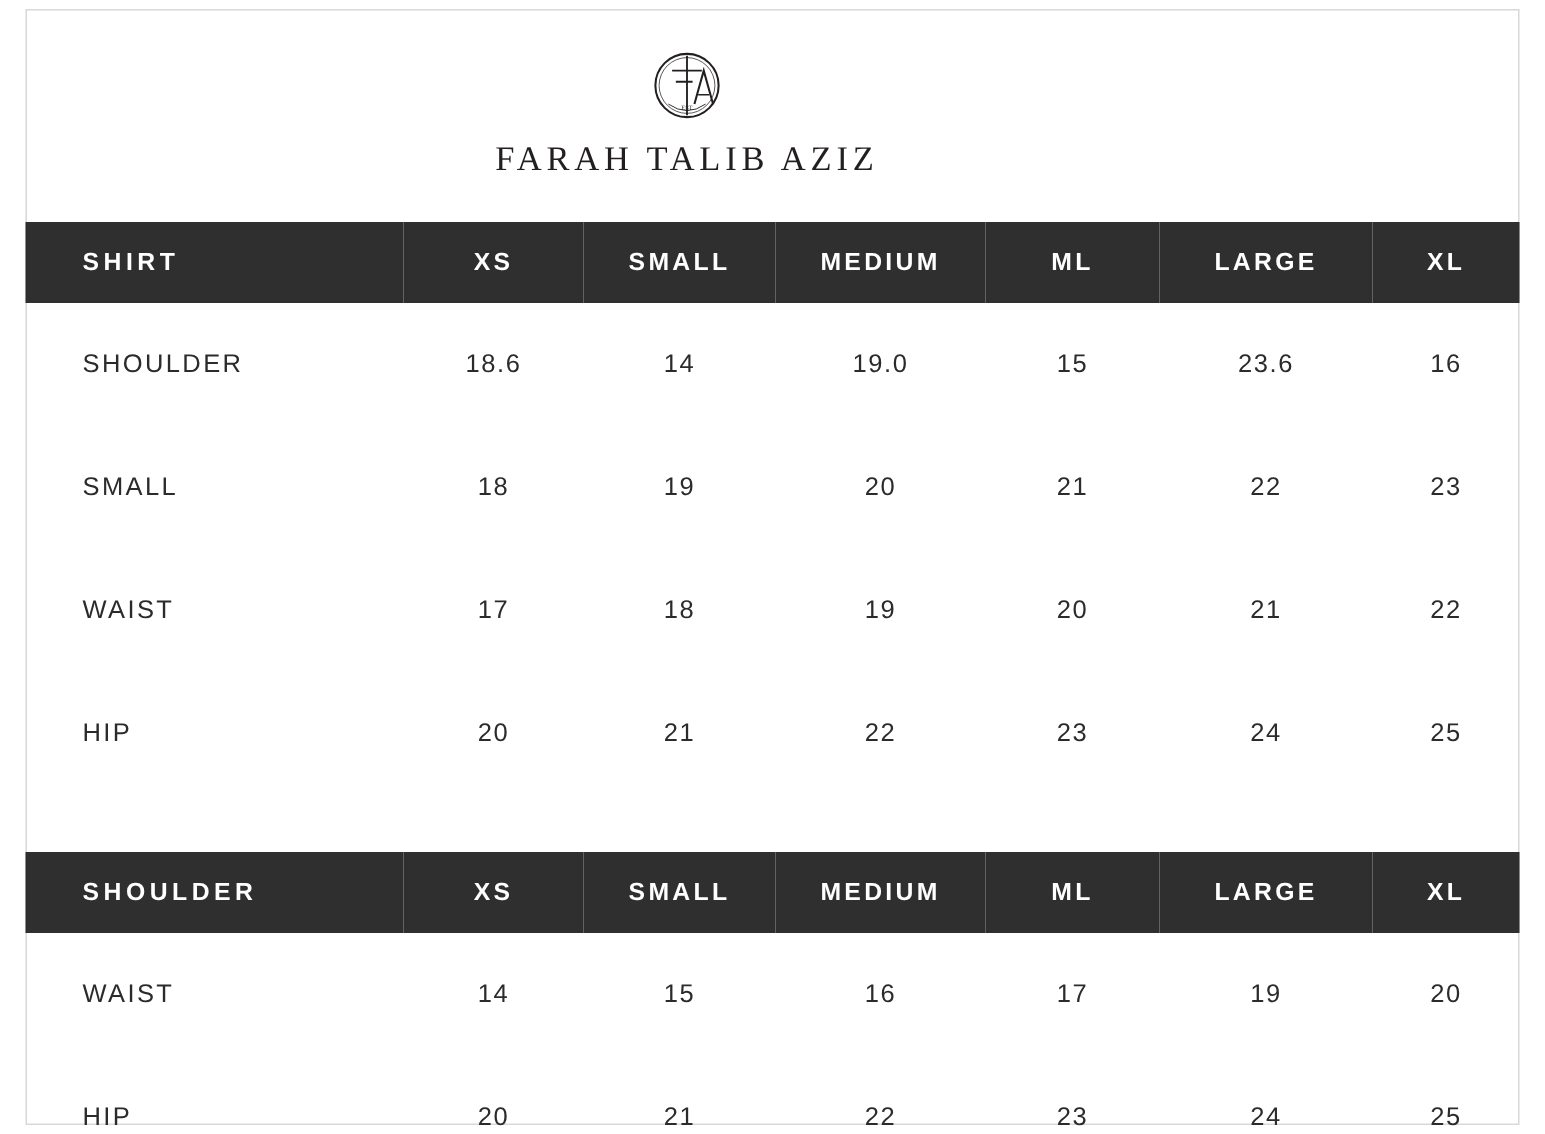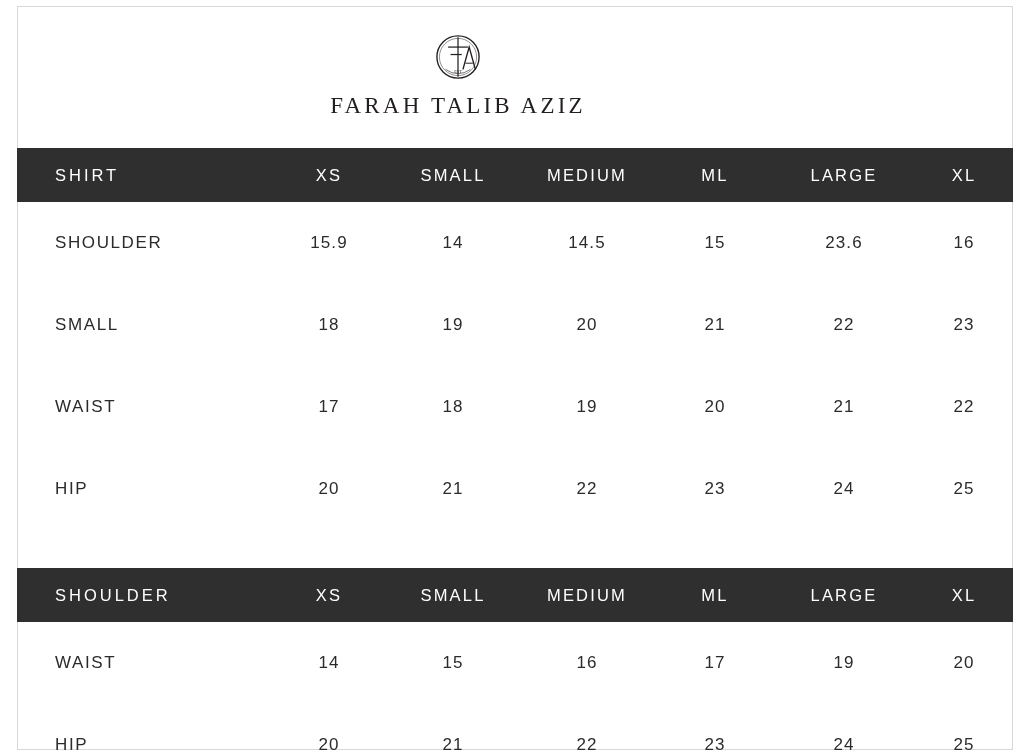--- a/index.html
+++ b/index.html
@@ -69,21 +69,21 @@
     width: 996px;
     border-collapse: collapse;
     table-layout: fixed;
   }
 
   table.size-table thead th {
     background: #2f2f2f;
     color: #ffffff;
     height: 54px;
     font-size: 16.5px;
-    font-weight: normal;
+    font-weight: bold;
     letter-spacing: 2.2px;
     text-align: center;
     vertical-align: middle;
     border: none;
     padding: 0;
   }
 
   table.size-table thead th.row-head {
     text-align: left;
     padding-left: 38px;
@@ -161,23 +161,23 @@
           <th>SMALL</th>
           <th>MEDIUM</th>
           <th>ML</th>
           <th>LARGE</th>
           <th>XL</th>
         </tr>
       </thead>
       <tbody>
         <tr>
           <td class="row-head">SHOULDER</td>
-          <td>15.9</td>
+          <td>18.6</td>
           <td>14</td>
-          <td>14.5</td>
+          <td>19.0</td>
           <td>15</td>
           <td>23.6</td>
           <td>16</td>
         </tr>
         <tr>
           <td class="row-head">SMALL</td>
           <td>18</td>
           <td>19</td>
           <td>20</td>
           <td>21</td>

